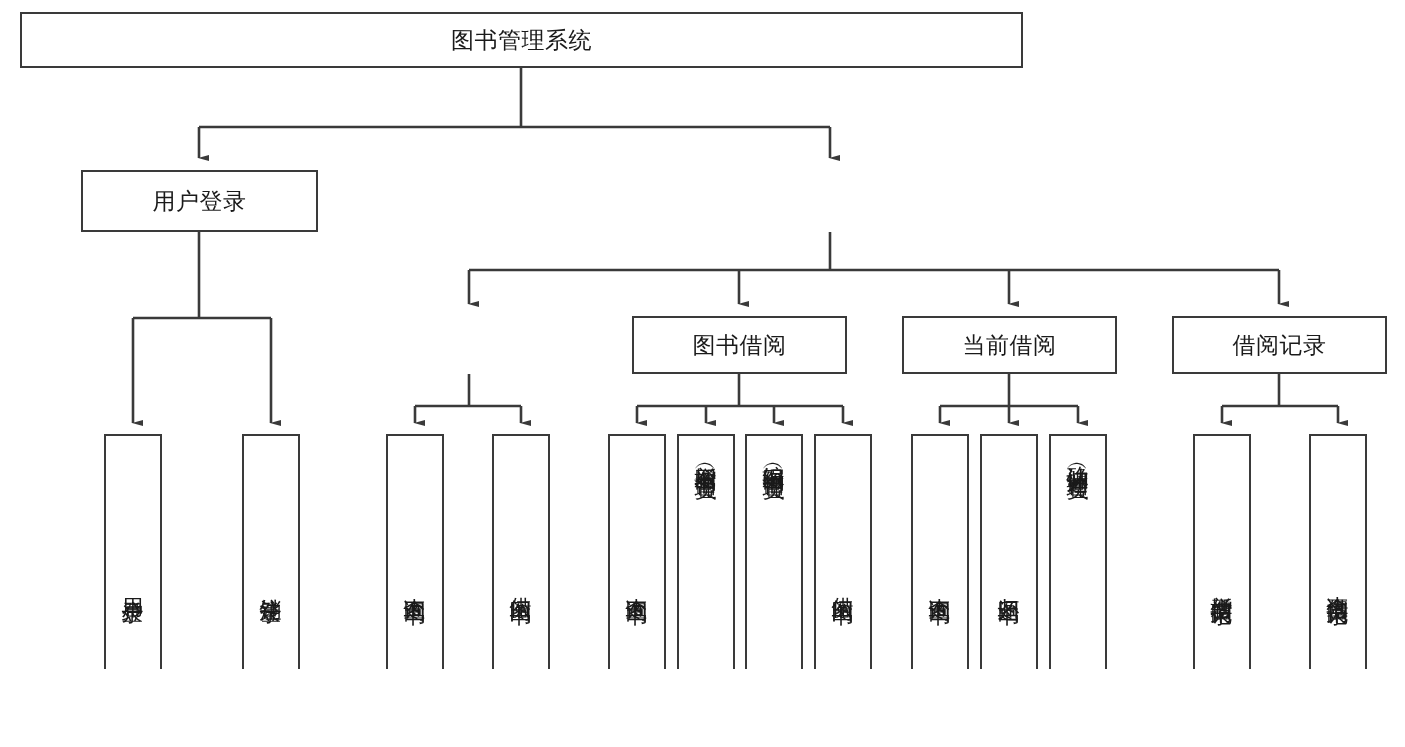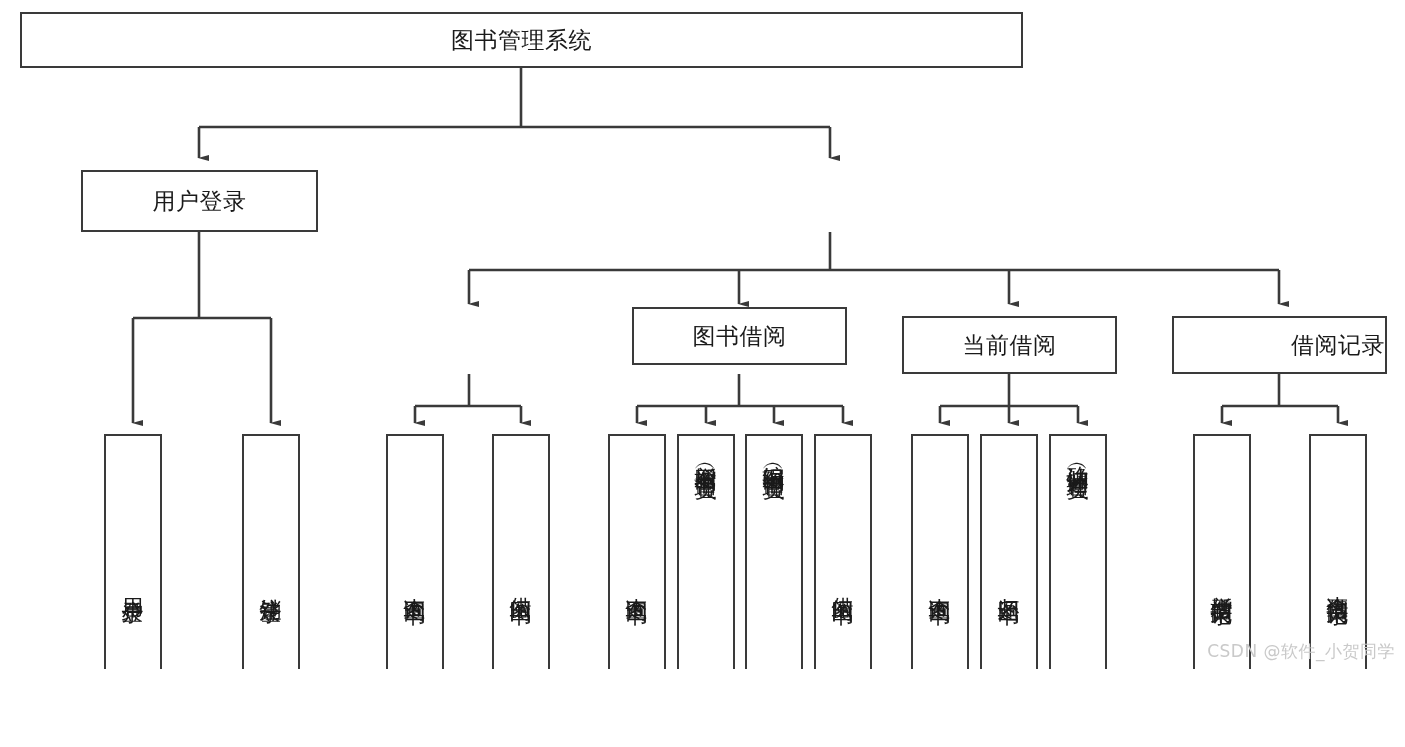--- a/index.html
+++ b/index.html
@@ -126,27 +126,27 @@
   </svg>
 
   <div class="node-box" style="left:20px; top:12px; width:1003px; height:56px;">
     <span class="node-label">图书管理系统</span>
   </div>
 
   <div class="node-box" style="left:81px; top:170px; width:237px; height:62px;">
     <span class="node-label">用户登录</span>
   </div>
 
-  <div class="node-box" style="left:632px; top:307px; width:215px; height:58px;">
+  <div class="node-box" style="left:632px; top:316px; width:215px; height:58px;">
     <span class="node-label">图书借阅</span>
   </div>
   <div class="node-box" style="left:902px; top:316px; width:215px; height:58px;">
     <span class="node-label">当前借阅</span>
   </div>
-  <div class="node-box" style="left:1172px; top:316px; width:215px; height:58px;justify-content:flex-end;">
+  <div class="node-box" style="left:1172px; top:316px; width:215px; height:58px;">
     <span class="node-label">借阅记录</span>
   </div>
 
   <div class="node-box vertical center-text" style="left:104px; top:434px; width:58px; height:300px;">
     <span class="node-label">用户登录</span>
   </div>
   <div class="node-box vertical center-text" style="left:242px; top:434px; width:58px; height:300px;">
     <span class="node-label">注销登录</span>
   </div>
 
@@ -180,15 +180,14 @@
     <span class="node-label">确认归还（管理员）</span>
   </div>
 
   <div class="node-box vertical center-text" style="left:1193px; top:434px; width:58px; height:300px;">
     <span class="node-label">新增借阅记录</span>
   </div>
   <div class="node-box vertical center-text" style="left:1309px; top:434px; width:58px; height:300px;">
     <span class="node-label">查询借阅记录</span>
   </div>
 
-  <div id="watermark">CSDN @软件_小贺同学</div>
 
 </div>
 
 </body></html>

